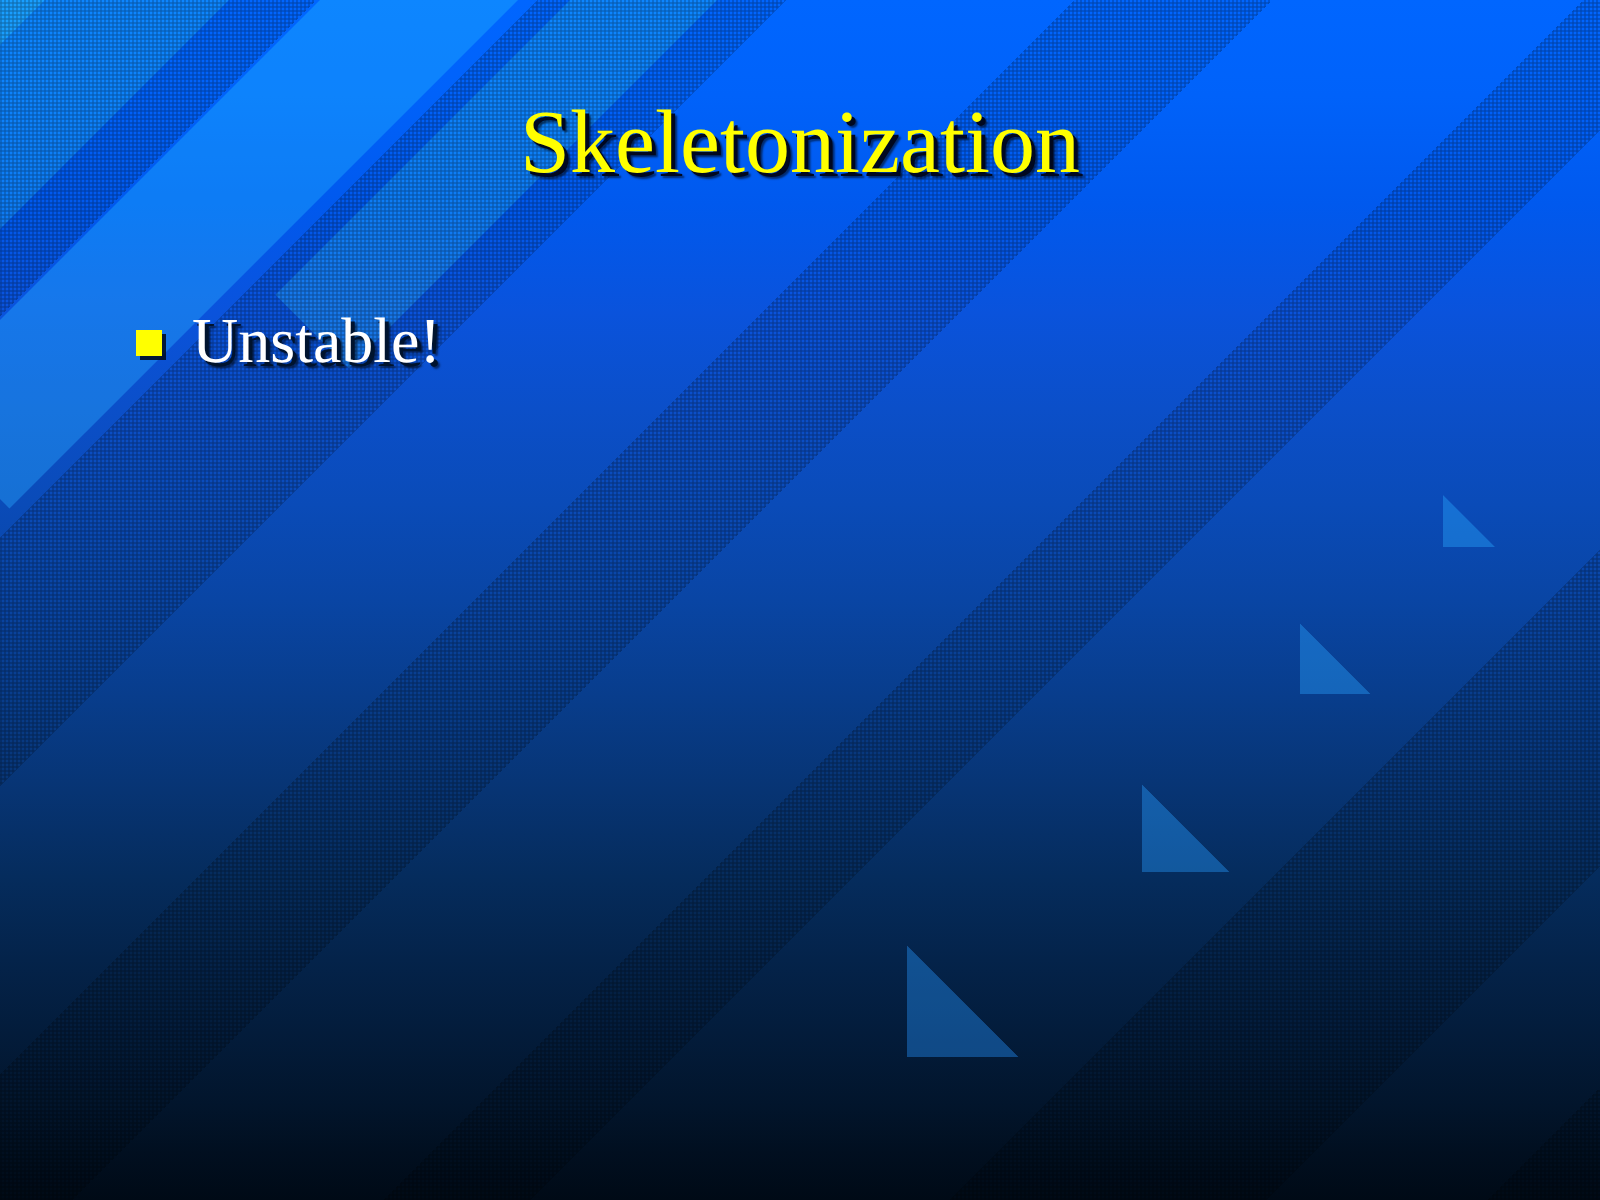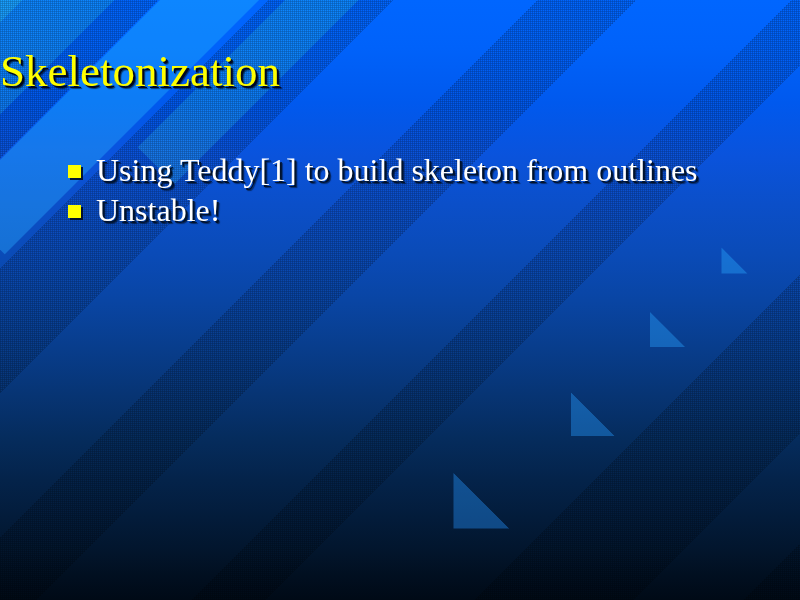--- a/index.html
+++ b/index.html
@@ -90,20 +90,21 @@
     -webkit-mask-image: var(--m);
     mask-image: var(--m);
   }
 
   
   #title {
     position: absolute;
     left: 0;
     top: 45px;
     width: 800px;
+    text-align: center;
     font-size: 45px;
     line-height: 52px;
     color: #ffff00;
     text-shadow: 2px 2px 0 #000820, 3px 3px 1px rgba(0,0,0,0.55);
     letter-spacing: 0px;
     white-space: nowrap;
   }
 
   
   #body {
@@ -167,24 +168,20 @@
               transparent 278px, transparent 380px,
               #000 380px, #000 450px,
               transparent 450px, transparent 560px,
               #000 560px, #000 612px,
               transparent 612px, transparent 760px);"></div>
 
   <div id="title">Skeletonization</div>
 
   <div id="body">
 
-    <div class="bullet-row">
-      <span class="marker"></span>
-      <span class="bullet-text">Using Teddy[1] to build skeleton from outlines</span>
-    </div>
 
     <div class="bullet-row">
       <span class="marker"></span>
       <span class="bullet-text">Unstable!</span>
     </div>
 
   </div>
 </div>
 
 </body></html>

